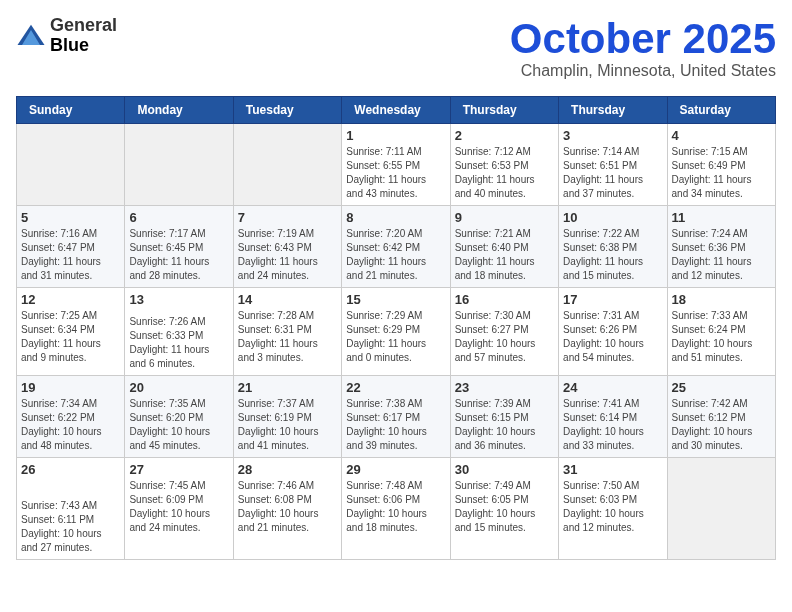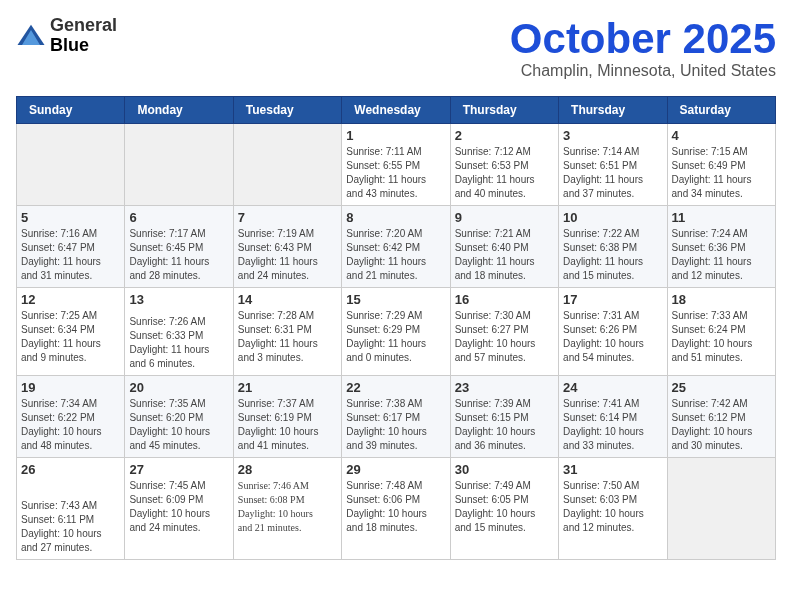--- a/index.html
+++ b/index.html
@@ -323,21 +323,21 @@
         </td>
         <td>
           <div class="day-number">27</div>
           <div class="day-info" style="white-space: pre-line;">Sunrise: 7:45 AM
 Sunset: 6:09 PM
 Daylight: 10 hours
 and 24 minutes.</div>
         </td>
         <td>
           <div class="day-number">28</div>
-          <div class="day-info" style="white-space: pre-line; font-family: Liberation Serif, serif;">Sunrise: 7:46 AM
+          <div class="day-info" style="white-space: pre-line;">Sunrise: 7:46 AM
 Sunset: 6:08 PM
 Daylight: 10 hours
 and 21 minutes.</div>
         </td>
         <td>
           <div class="day-number">29</div>
           <div class="day-info" style="white-space: pre-line;">Sunrise: 7:48 AM
 Sunset: 6:06 PM
 Daylight: 10 hours
 and 18 minutes.</div>

